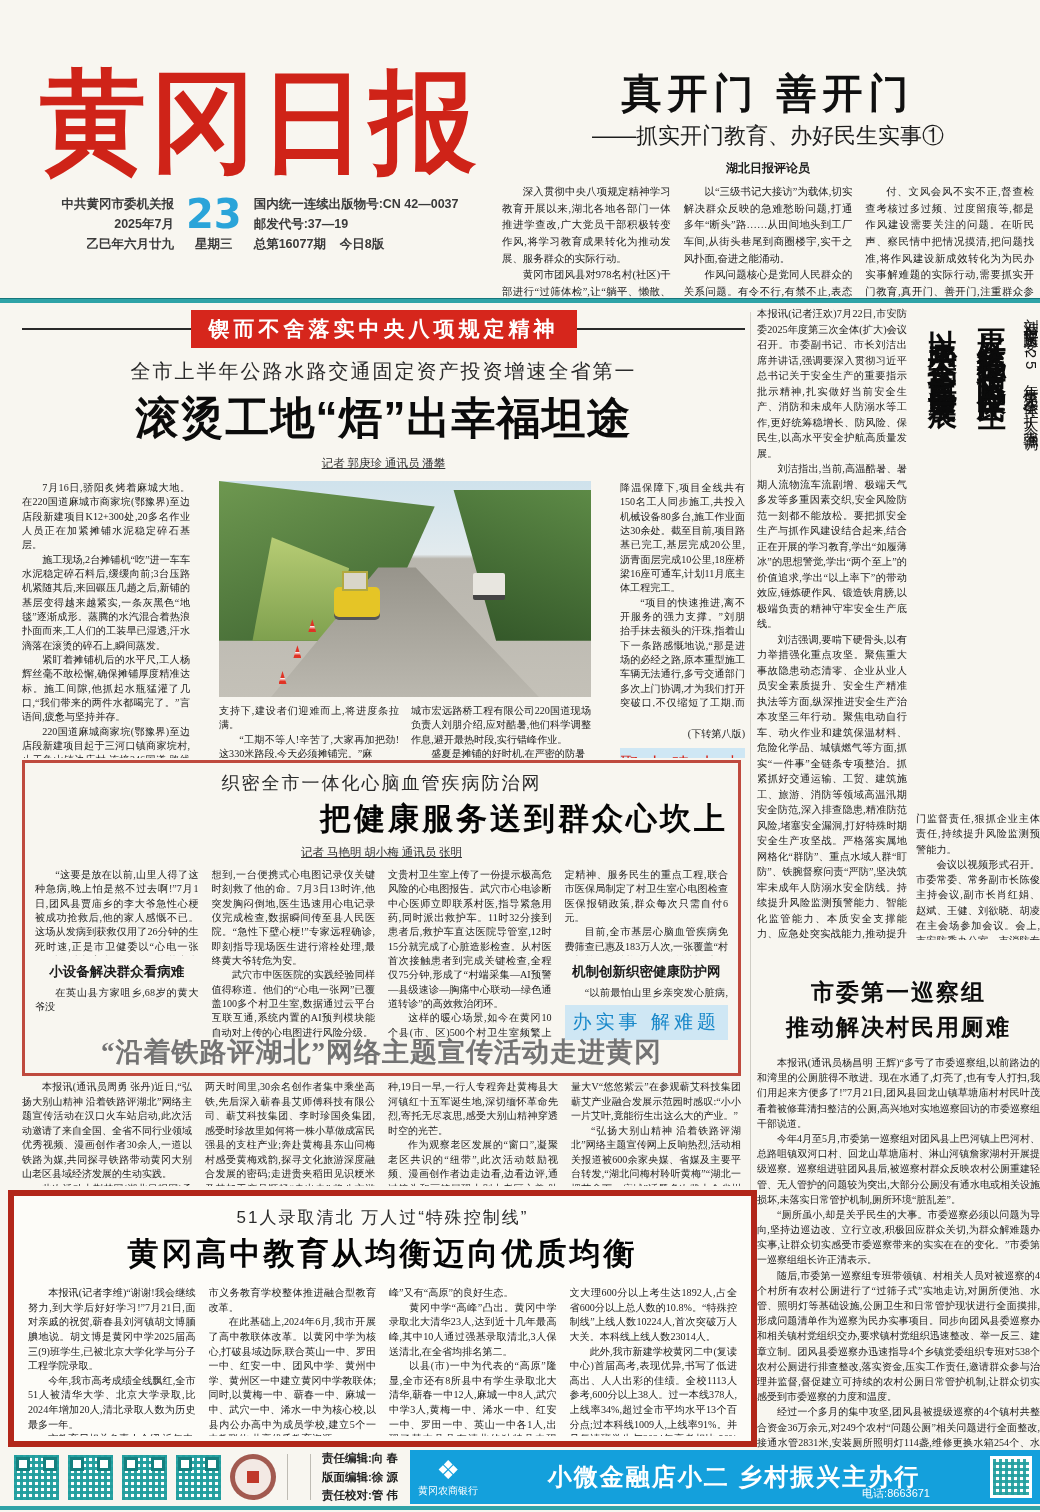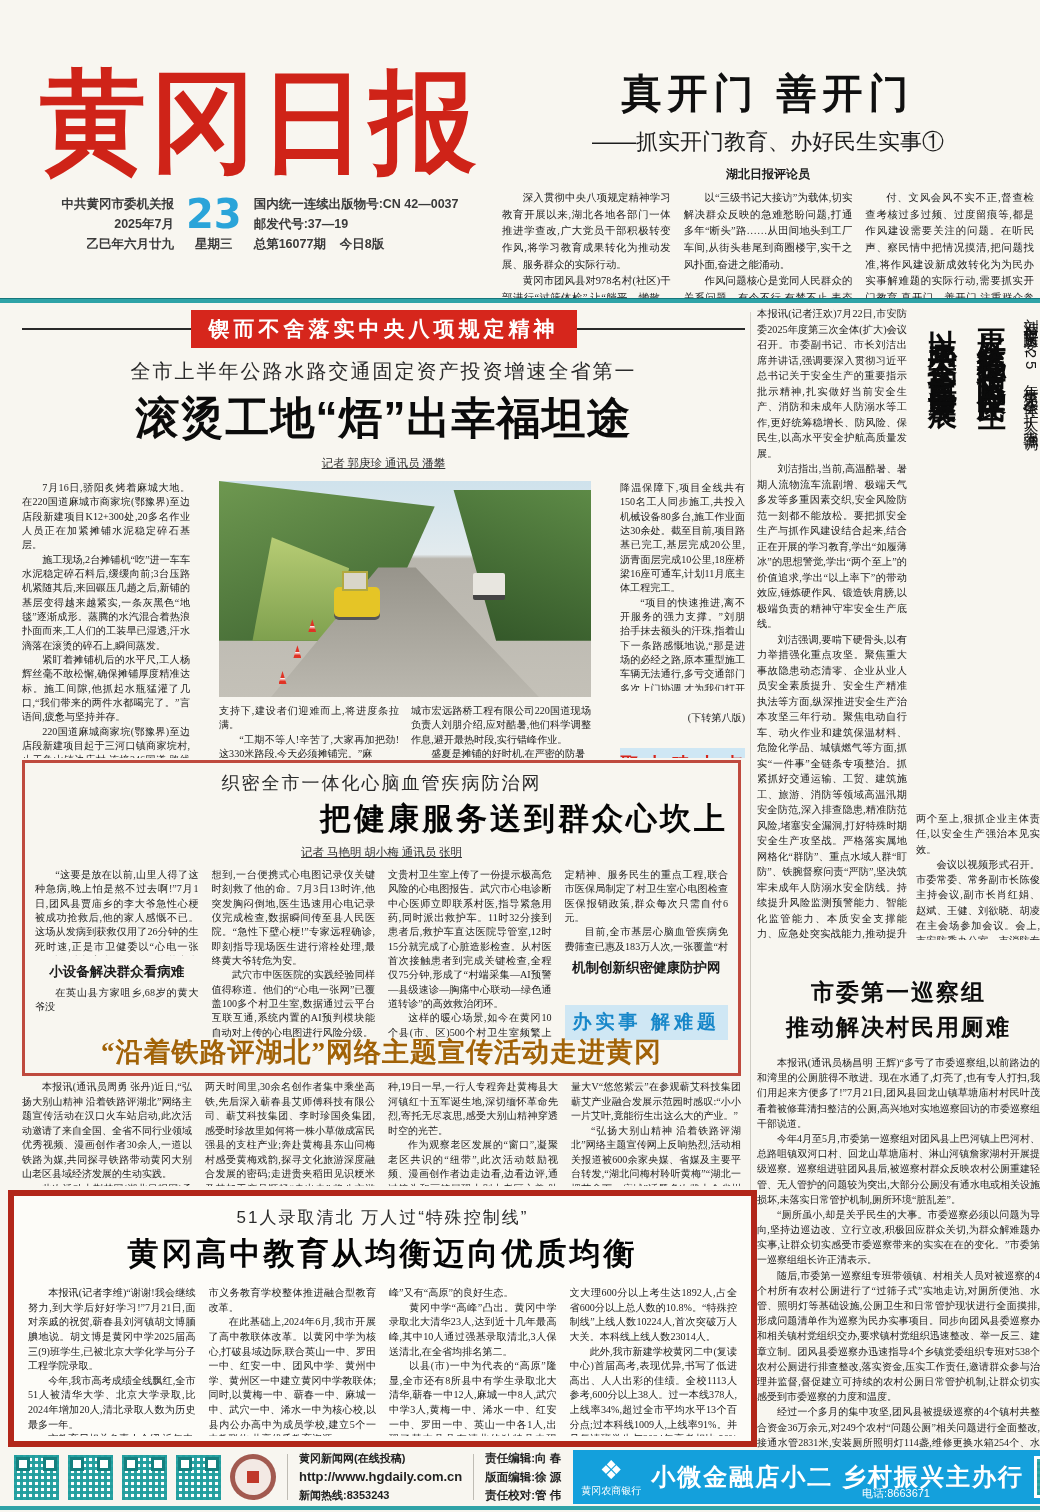--- a/index.html
+++ b/index.html
@@ -18,21 +18,21 @@
              font-size:12.5px;font-weight:700;color:#3a3a3a;line-height:1.6;font-family:"Liberation Sans",sans-serif;}
   .mi-left{text-align:right;}
   .mi-mid{text-align:center;}
   .day-num{font-size:40px;line-height:1;color:#2aa4d9;font-weight:800;font-family:"DejaVu Sans",sans-serif;}
   .mi-right{text-align:left;}
 
   
   .editorial{position:absolute;left:502px;top:66px;width:532px;}
   .editorial h1{margin:0;text-align:center;font-size:40px;letter-spacing:6px;color:#101010;
                 font-family:"Liberation Sans","DejaVu Sans",sans-serif;font-weight:900;}
-  .ed-sub{text-align:center;font-size:22px;margin-top:6px;color:#1d1d1d;font-family:"Liberation Sans",sans-serif;}
+  .ed-sub{text-align:center;font-size:22px;color:#1d1d1d;font-family:"Liberation Sans",sans-serif;}
   .ed-by{text-align:center;font-size:12px;font-weight:700;margin:9px 0 7px;}
   .editorial .cols{font-size:10.4px;line-height:1.6;height:116px;overflow:hidden;color:#222;}
 
   .teal-rule{position:absolute;left:0;top:298px;width:1040px;height:4px;background:#2fa3a7;border-top:1px solid #17777b;}
   .vdivider{position:absolute;left:750px;top:312px;width:1px;height:1132px;background:#cfccc4;}
   .bottom-rule{position:absolute;left:0;top:1506px;width:1040px;height:4px;background:#2fa3a7;}
 
   
   .main-article{position:absolute;left:22px;top:310px;width:723px;height:448px;overflow:hidden;}
   .banner-row{display:flex;align-items:center;height:38px;}
@@ -45,21 +45,21 @@
                    color:#0b0b0b;font-family:"Liberation Sans","DejaVu Sans",sans-serif;}
   .byline{text-align:center;font-size:11.5px;color:#333;margin-top:8px;text-decoration:underline;}
   .ma-body{display:flex;gap:29px;margin-top:10px;font-size:10.1px;line-height:1.42;text-align:justify;height:302px;}
   .ma-body .w1{width:168px;overflow:hidden;}
   .ma-mid{width:372px;display:flex;flex-direction:column;}
   .cap-cols{display:flex;gap:12px;margin-top:7px;flex:1;overflow:hidden;}
   .cap-cols .col{flex:1;}
   .ma-body .w4{flex:1;display:flex;flex-direction:column;min-width:0;}
   .w4 .fill{flex:1;overflow:hidden;min-height:0;}
   .turnref{text-align:right;margin-top:20px;}
-  .tagbox{margin-top:23px;text-align:center;font-weight:700;font-size:19px;letter-spacing:7px;
+  .tagbox{margin-top:7px;text-align:center;font-weight:400;font-size:19px;letter-spacing:7px;
           padding:4px 0;background:#cfe7f4;font-family:"Liberation Sans",sans-serif;white-space:nowrap;}
   .tagbox.red{color:#d6261c;}
   .tagbox.blue{color:#1787c9;letter-spacing:4px;}
 
   
   .photo{position:relative;height:216px;overflow:hidden;background:linear-gradient(#cfe2ec 0%,#e3ebee 34%,#b9b6ae 36%,#c4c1b8 100%);}
   .photo div{position:absolute;}
   .ph-hill-l{left:0;top:0;width:58%;height:74%;background:linear-gradient(160deg,#6e9850,#3c6230);
              clip-path:polygon(0 0,100% 16%,72% 100%,0 100%);}
   .ph-hill-r{right:0;top:4%;width:44%;height:70%;background:linear-gradient(200deg,#5d8a46,#2f5226);
@@ -102,21 +102,21 @@
   .health-box .cols{margin-top:8px;font-size:10.1px;line-height:1.42;height:172px;overflow:hidden;}
   .subhead{font-weight:800;font-size:13.5px;text-align:center;margin:6px 0 5px;
            font-family:"Liberation Sans",sans-serif;white-space:nowrap;}
   .hcol{display:flex;flex-direction:column;min-width:0;}
   .hcol .part{overflow:hidden;}
   .hcol .clamp{max-height:88px;}
   .hcol .fill{flex:1;min-height:0;}
 
   
   .railway{position:absolute;left:22px;top:1034px;width:719px;height:152px;overflow:hidden;}
-  .railway h2{margin:0 0 10px;text-align:center;font-size:27px;font-weight:900;letter-spacing:1px;color:#a16207;}
+  .railway h2{margin:0 0 10px;text-align:center;font-size:27px;font-weight:900;letter-spacing:1px;color:#737373;}
   .railway .cols{font-size:10px;line-height:1.45;height:110px;overflow:hidden;}
 
   
   .edu-box{position:absolute;left:8px;top:1190px;width:749px;height:257px;border:6px solid #b2271a;
            box-sizing:border-box;background:#fdfcf8;padding:8px 14px;overflow:hidden;}
   .edu-box .kicker{font-size:17px;margin-top:2px;}
   .edu-box h2{margin:4px 0 0;text-align:center;font-size:31px;font-weight:900;letter-spacing:3px;color:#050505;}
   .edu-box .cols{margin-top:11px;font-size:10.1px;line-height:1.45;height:150px;overflow:hidden;}
 
   
@@ -256,21 +256,21 @@
           <p>刘洁指出,当前,高温酷暑、暑期人流物流车流剧增、极端天气多发等多重因素交织,安全风险防范一刻都不能放松。要把抓安全生产与抓作风建设结合起来,结合正在开展的学习教育,学出“如履薄冰”的思想警觉,学出“两个至上”的价值追求,学出“以上率下”的带动效应,锤炼硬作风、锻造铁肩膀,以极端负责的精神守牢安全生产底线。</p>
           <p>刘洁强调,要啃下硬骨头,以有力举措强化重点攻坚。聚焦重大事故隐患动态清零、企业从业人员安全素质提升、安全生产精准执法等方面,纵深推进安全生产治本攻坚三年行动。聚焦电动自行车、动火作业和建筑保温材料、危险化学品、城镇燃气等方面,抓实“一件事”全链条专项整治。抓紧抓好交通运输、工贸、建筑施工、旅游、消防等领域高温汛期安全防范,深入排查隐患,精准防范风险,堵塞安全漏洞,打好特殊时期安全生产攻坚战。严格落实属地网格化“群防”、重点水域人群“盯防”、铁腕督察问责“严防”,坚决筑牢未成年人防溺水安全防线。持续提升风险监测预警能力、智能化监管能力、本质安全支撑能力、应急处突实战能力,推动提升安全生产治理效能。刘洁要求,扛牢硬责任,强化党政领导责任、夯实部</p>
         </div>
       <div class="saf-right">
         <div class="vhead">
           <div class="vkicker">刘洁在市安防委2025年度第三次全体(扩大)会上强调</div>
           <div class="vh1">更好统筹稳增长防风险保民生</div>
           <div class="vh2">以高水平安全护航高质量发展</div>
         </div>
         <div class="saf-col2 cont">
-            <p>两个至上,狠抓企业主体责任,以安全生产强治本见实效。</p>
+            <p>门监督责任,狠抓企业主体责任,持续提升风险监测预警能力。</p>
             <p>会议以视频形式召开。市委常委、常务副市长陈俊主持会议,副市长肖红娟、赵斌、王健、刘欲晓、胡凌在主会场参加会议。会上,市安防委办公室、市消防专委会通报了相关工作情况,红安县、团风县作了发言。</p>
           </div>
       </div>
     </div>
   </aside>
 
   <section class="health-box">
     <div class="kicker">织密全市一体化心脑血管疾病防治网</div>
     <h2>把健康服务送到群众心坎上</h2>
     <div class="byline">记者 马艳明 胡小梅  通讯员 张明</div>
@@ -368,25 +368,20 @@
 
   <footer class="bottombar">
     <div class="qr-strip">
       <div class="qr"></div>
       <div class="qr"></div>
       <div class="qr"></div>
       <div class="qr"></div>
       <div class="seal"></div>
     </div>
     <div class="vd"></div>
-    <div class="siteinfo">
-      <div>黄冈新闻网(在线投稿)</div>
-      <div class="url">http://www.hgdaily.com.cn</div>
-      <div>新闻热线:8353243</div>
-    </div>
     <div class="vd"></div>
     <div class="editors">
       <div>责任编辑:向  春</div>
       <div>版面编辑:徐  源</div>
       <div>责任校对:管  伟</div>
     </div>
     <div class="ad">
       <div class="ad-logo-wrap">
         <span class="ad-logo">❖</span>
         <span class="ad-bank">黄冈农商银行</span>

